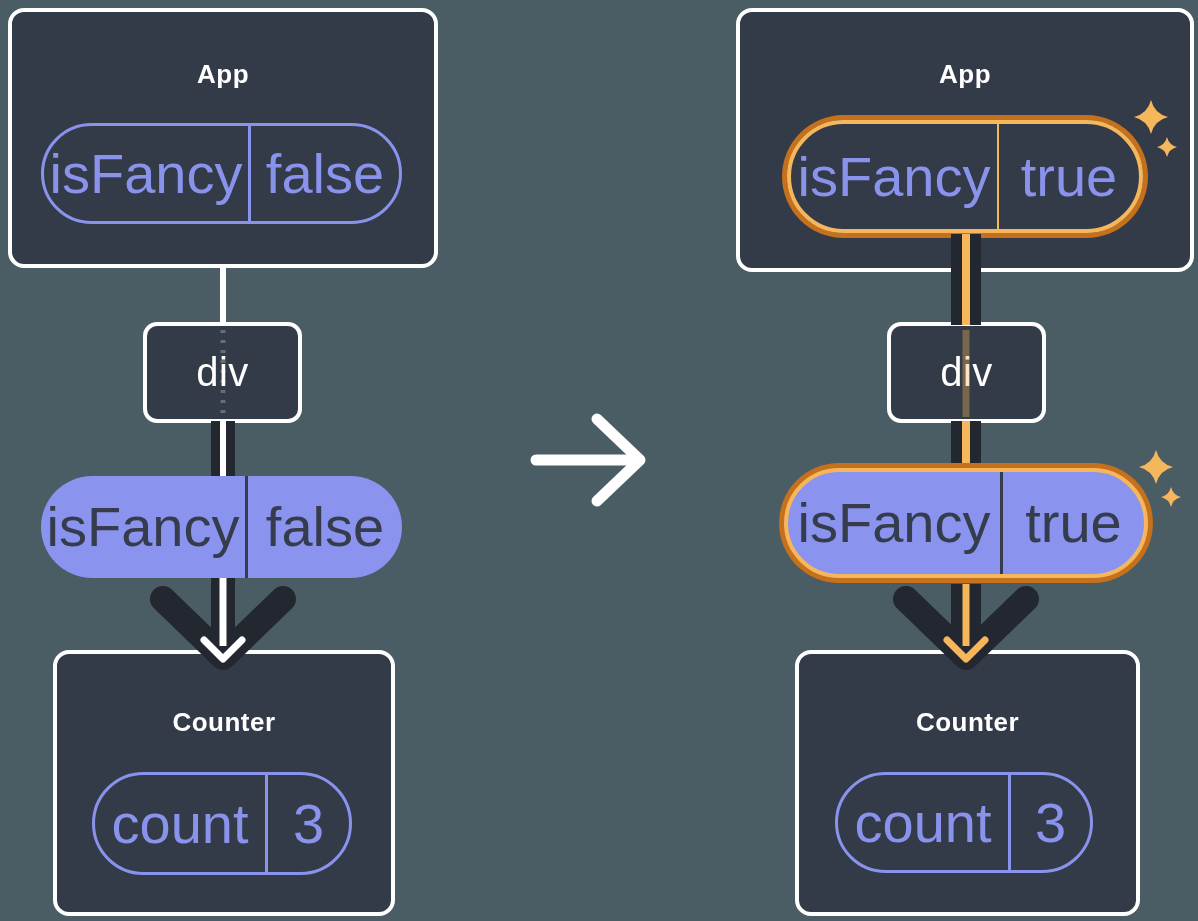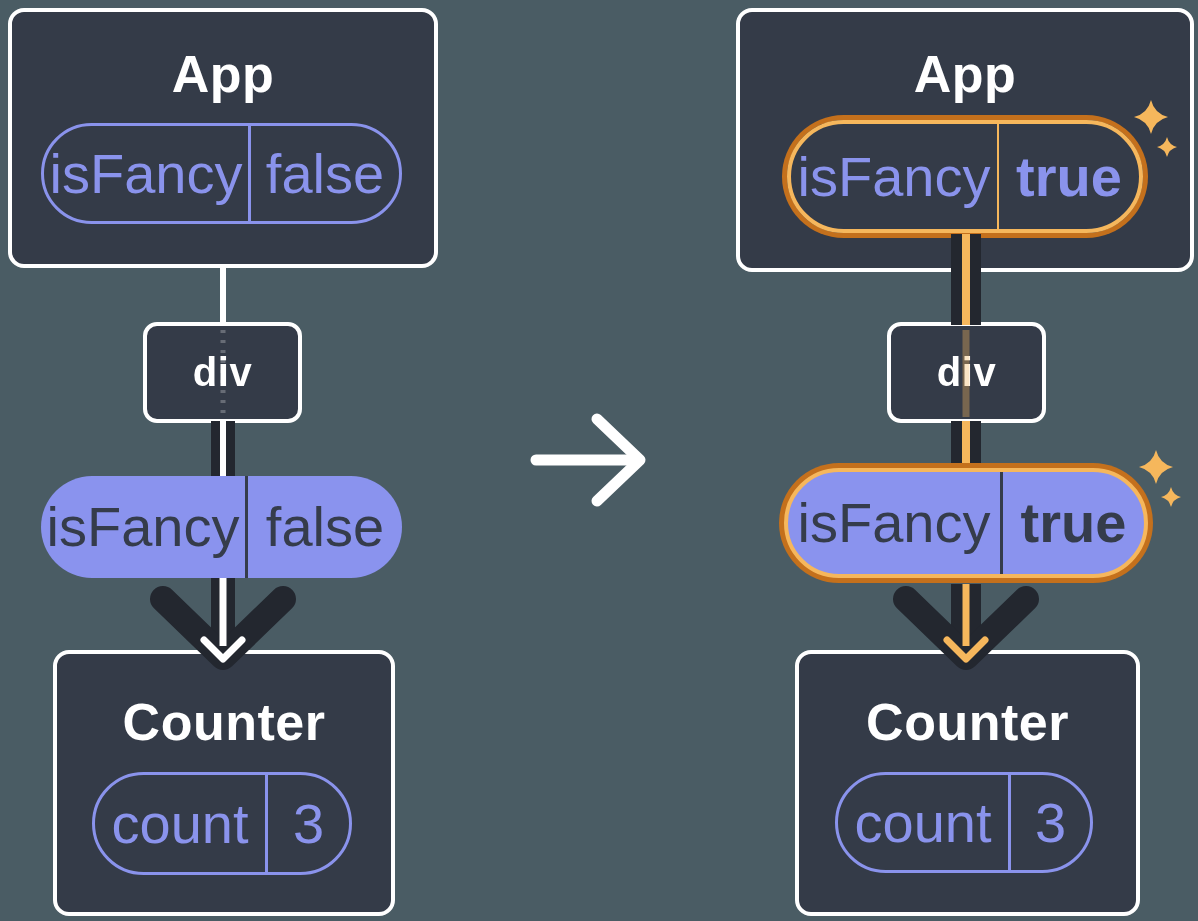--- a/index.html
+++ b/index.html
@@ -5,36 +5,36 @@
   :root{
     --background:#4A5C64; --box-fill:#343B48; --box-border:#FFFFFF;
     --purple:#8A93EC; --purple-fill:#8A93EE; --dark-ink:#23272F;
     --pill-text-dark:#353C4B; --orange-dark:#C4701C; --orange-light:#F6B75C; --white:#FFFFFF;
   }
   *{margin:0;padding:0;box-sizing:border-box}
   body{background:var(--background); font-family:"Liberation Sans","DejaVu Sans",sans-serif;}
   .stage{position:relative;width:1198px;height:921px;background:var(--background);overflow:hidden}
   .box{position:absolute;background:var(--box-fill);border:4px solid var(--box-border);border-radius:16px}
   .box-title{position:absolute;left:0;right:0;text-align:center;color:var(--white);
-             font-size:52px;font-weight:600;line-height:40px;letter-spacing:.5px}
+             font-size:26px;font-weight:600;line-height:40px;letter-spacing:.5px}
   .center-label{display:flex;align-items:center;justify-content:center;color:var(--white);
-                font-size:40px;font-weight:700;letter-spacing:.5px}
+                font-size:40px;font-weight:400;letter-spacing:.5px}
   .pill{position:absolute;display:flex;border-radius:999px;overflow:hidden}
   .pill .cell{display:flex;align-items:center;justify-content:center;font-size:56px;line-height:1}
   .pill .cell.value{flex:1}
   .pill-outline{border:3px solid var(--purple)}
   .pill-outline .cell{color:var(--purple)}
   .pill-outline .cell.value{border-left:3px solid var(--purple)}
   .pill-fill{background:var(--purple-fill)}
   .pill-fill .cell{color:var(--pill-text-dark)}
   .pill-fill .cell.value{border-left:3px solid var(--pill-text-dark)}
   .highlight{border:4px solid var(--orange-light);box-shadow:0 0 0 5px var(--orange-dark)}
   .pill-outline.highlight .cell.value{border-left:2px solid var(--orange-light)}
   .pill-fill.highlight .cell.value{border-left:3px solid var(--pill-text-dark)}
-  .cell.bold{font-weight:700}
+  .cell.bold{font-weight:400}
   svg.overlay{position:absolute;left:0;top:0;pointer-events:none}
 </style>
 </head>
 <body>
 
 <div class="stage">
 
   <div class="box" style="left:8px;top:8px;width:430px;height:260px">
     <div class="box-title" style="top:42px">App</div>
     <div class="pill pill-outline" style="left:29px;top:111px;width:361px;height:101px">

